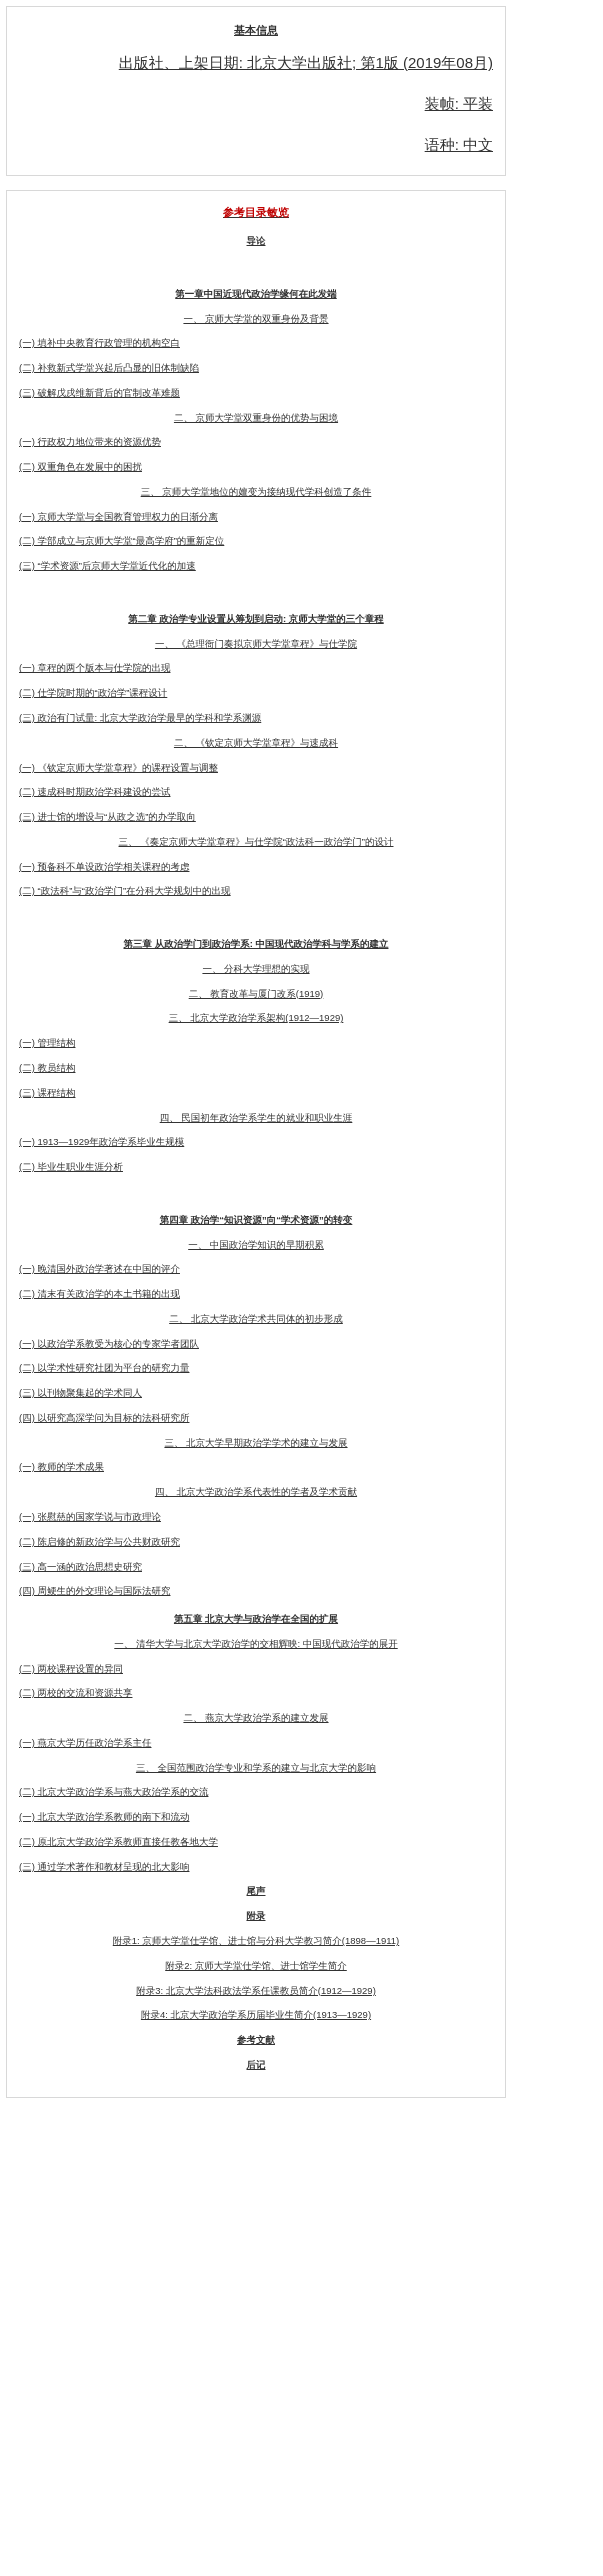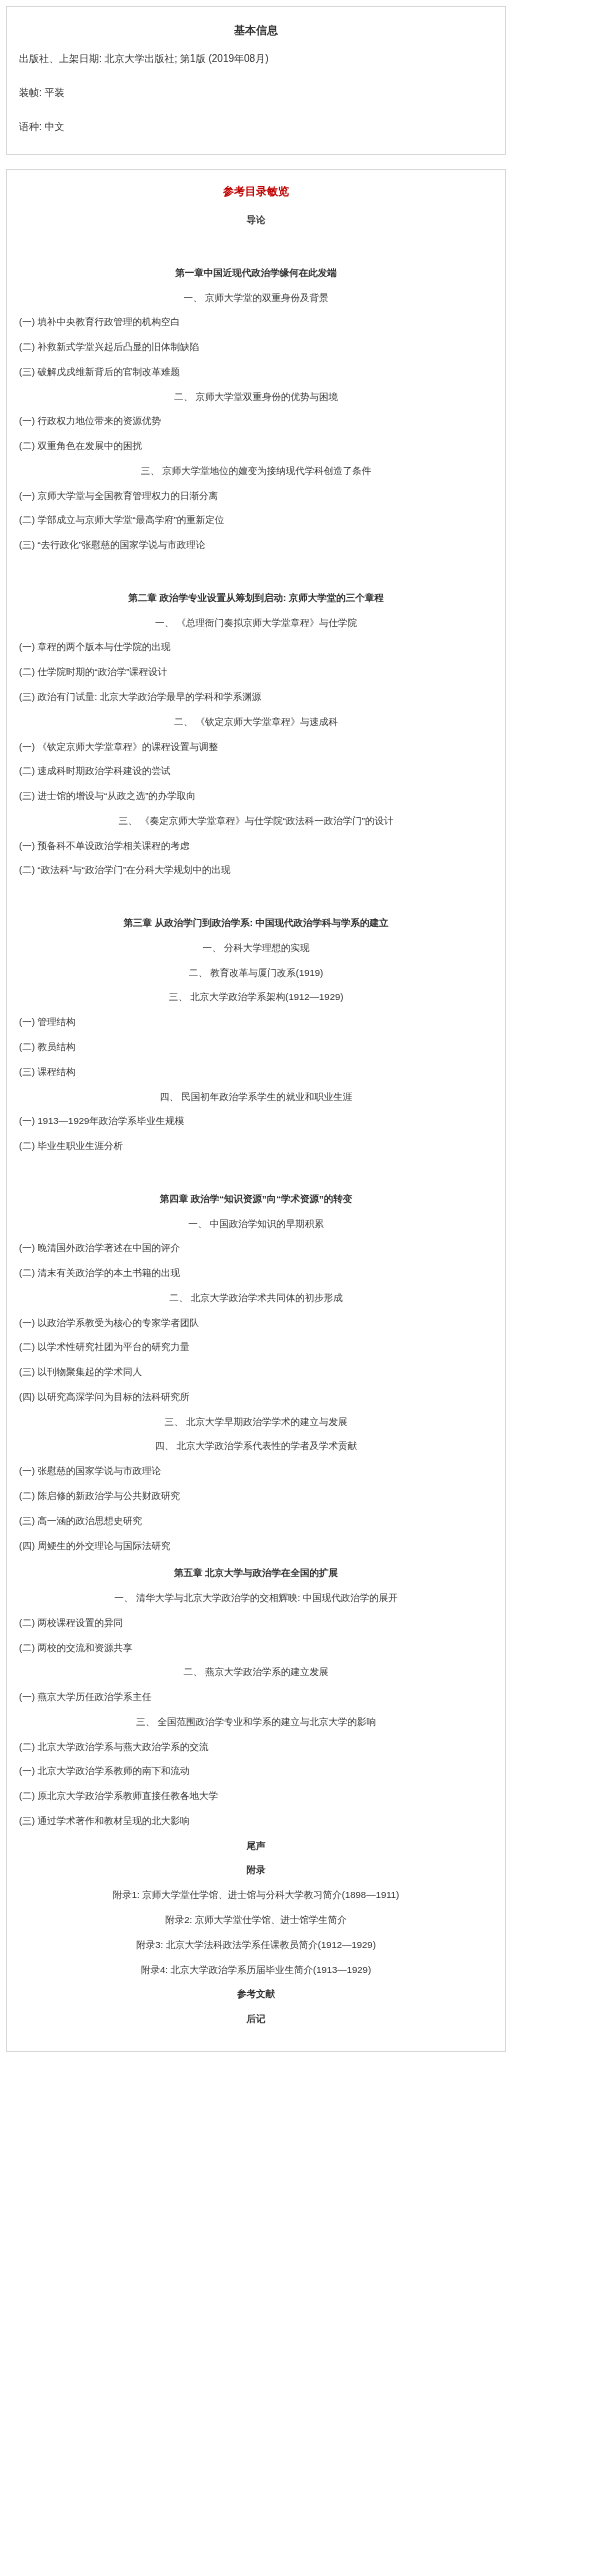--- a/index.html
+++ b/index.html
@@ -10,38 +10,39 @@
   body {
     width: 603px;
     font-family: "Liberation Sans", sans-serif;
     color: #333333;
     -webkit-font-smoothing: antialiased;
   }
   .page {
     width: 512px;
     box-sizing: border-box;
     padding: 6px 6px 10px 6px;
+    text-decoration: underline;
   }
   .panel {
     border: 1px solid #d8d8d8;
     background: #ffffff;
     box-sizing: border-box;
     padding: 10px 12px 14px 12px;
     margin-bottom: 14px;
   }
   .panel-title {
     text-align: center;
     font-size: 11px;
     font-weight: bold;
     color: #333333;
     margin: 6px 0 14px 0;
   }
   .info-line {
-    text-align: left;
-    font-size: 10px;
+    text-align: right;
+    font-size: 15px;
     color: #333333;
     line-height: 1.4;
     margin: 0 0 20px 0;
   }
   .info-line:last-child {
     margin-bottom: 6px;
   }
   .toc-title {
     text-align: center;
     font-size: 11px;
@@ -97,21 +98,21 @@
         <div class="toc-row lvl-1">一、 京师大学堂的双重身份及背景</div>
         <div class="toc-row lvl-2">(一) 填补中央教育行政管理的机构空白</div>
         <div class="toc-row lvl-2">(二) 补救新式学堂兴起后凸显的旧体制缺陷</div>
         <div class="toc-row lvl-2">(三) 破解戊戌维新背后的官制改革难题</div>
         <div class="toc-row lvl-1">二、 京师大学堂双重身份的优势与困境</div>
         <div class="toc-row lvl-2">(一) 行政权力地位带来的资源优势</div>
         <div class="toc-row lvl-2">(二) 双重角色在发展中的困扰</div>
         <div class="toc-row lvl-1">三、 京师大学堂地位的嬗变为接纳现代学科创造了条件</div>
         <div class="toc-row lvl-2">(一) 京师大学堂与全国教育管理权力的日渐分离</div>
         <div class="toc-row lvl-2">(二) 学部成立与京师大学堂“最高学府”的重新定位</div>
-        <div class="toc-row lvl-2">(三) “去行政化”张慰慈的国家学说与市政理论</div>
+        <div class="toc-row lvl-2">(三) “学术资源”后京师大学堂近代化的加速</div>
         <div class="toc-row lvl-chapter">第二章 政治学专业设置从筹划到启动: 京师大学堂的三个章程</div>
         <div class="toc-row lvl-1">一、 《总理衙门奏拟京师大学堂章程》与仕学院</div>
         <div class="toc-row lvl-2">(一) 章程的两个版本与仕学院的出现</div>
         <div class="toc-row lvl-2">(二) 仕学院时期的“政治学”课程设计</div>
         <div class="toc-row lvl-2">(三) 政治有门试量:  北京大学政治学最早的学科和学系渊源</div>
         <div class="toc-row lvl-1">二、 《钦定京师大学堂章程》与速成科</div>
         <div class="toc-row lvl-2">(一) 《钦定京师大学堂章程》的课程设置与调整</div>
         <div class="toc-row lvl-2">(二) 速成科时期政治学科建设的尝试</div>
         <div class="toc-row lvl-2">(三) 进士馆的增设与“从政之选”的办学取向</div>
         <div class="toc-row lvl-1">三、 《奏定京师大学堂章程》与仕学院“政法科一政治学门”的设计</div>
@@ -130,20 +131,21 @@
         <div class="toc-row lvl-chapter">第四章 政治学“知识资源”向“学术资源”的转变</div>
         <div class="toc-row lvl-1">一、 中国政治学知识的早期积累</div>
         <div class="toc-row lvl-2">(一) 晚清国外政治学著述在中国的评介</div>
         <div class="toc-row lvl-2">(二) 清末有关政治学的本土书籍的出现</div>
         <div class="toc-row lvl-1">二、 北京大学政治学术共同体的初步形成</div>
         <div class="toc-row lvl-2">(一) 以政治学系教受为核心的专家学者团队</div>
         <div class="toc-row lvl-2">(二) 以学术性研究社团为平台的研究力量</div>
         <div class="toc-row lvl-2">(三) 以刊物聚集起的学术同人</div>
         <div class="toc-row lvl-2">(四) 以研究高深学问为目标的法科研究所</div>
         <div class="toc-row lvl-1">三、 北京大学早期政治学学术的建立与发展</div>
+        <div class="toc-row lvl-2">(一) 教师的学术成果</div>
         <div class="toc-row lvl-1">四、 北京大学政治学系代表性的学者及学术贡献</div>
         <div class="toc-row lvl-2">(一) 张慰慈的国家学说与市政理论</div>
         <div class="toc-row lvl-2">(二) 陈启修的新政治学与公共财政研究</div>
         <div class="toc-row lvl-2">(三) 高一涵的政治思想史研究</div>
         <div class="toc-row lvl-2">(四) 周鲠生的外交理论与国际法研究</div>
         <div class="toc-row lvl-chapter" style="margin-top: 14px;">第五章 北京大学与政治学在全国的扩展</div>
         <div class="toc-row lvl-1">一、 清华大学与北京大学政治学的交相辉映:  中国现代政治学的展开</div>
         <div class="toc-row lvl-2">(二) 两校课程设置的异同</div>
         <div class="toc-row lvl-2">(二) 两校的交流和资源共享</div>
         <div class="toc-row lvl-1">二、 燕京大学政治学系的建立发展</div>

